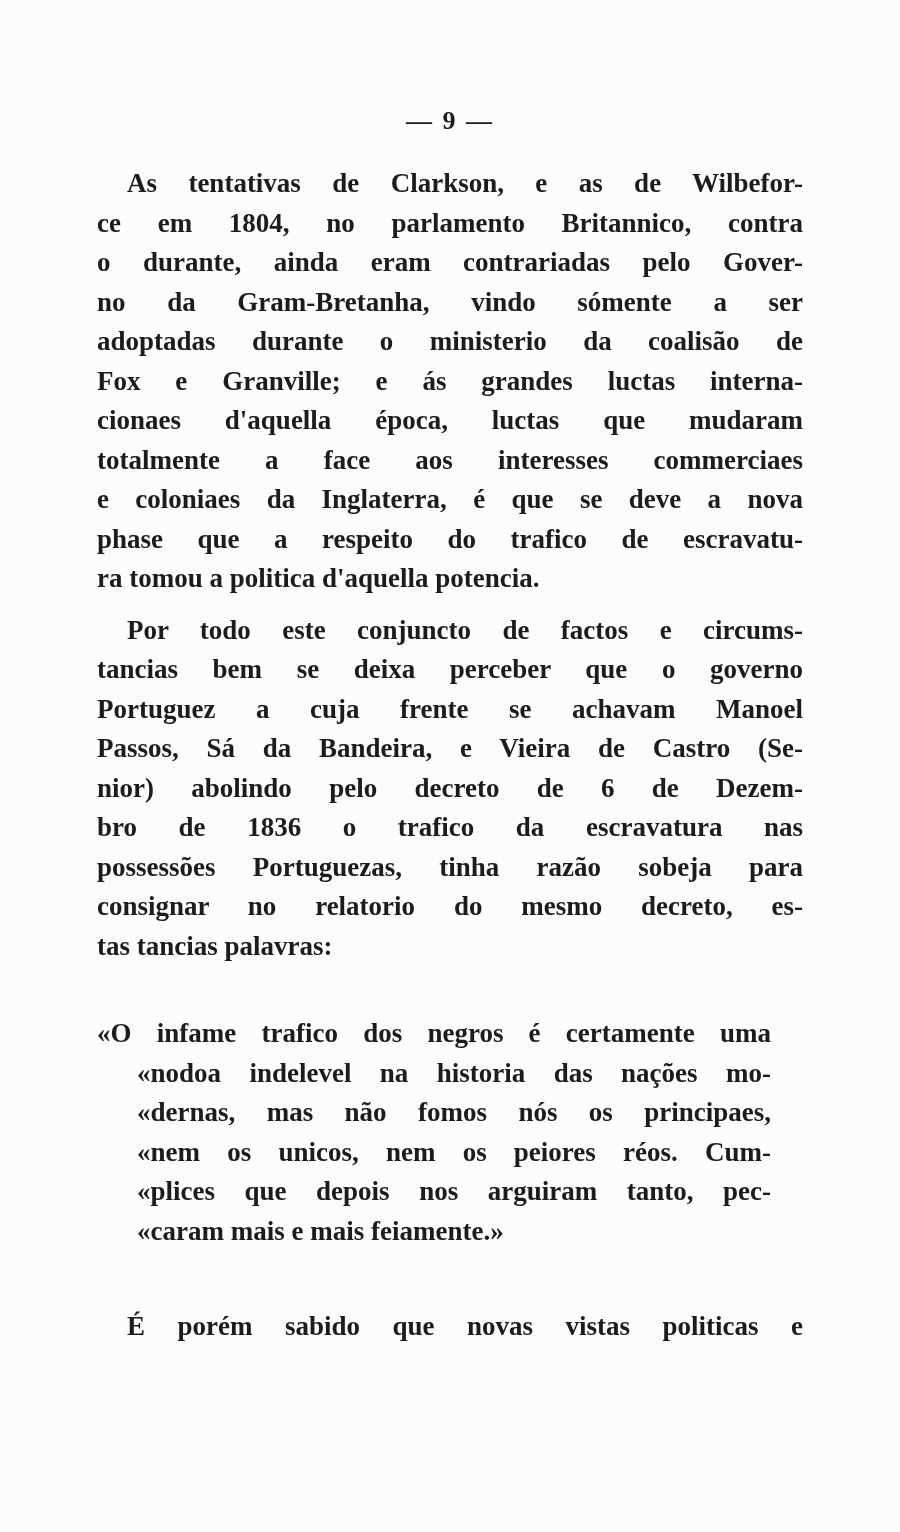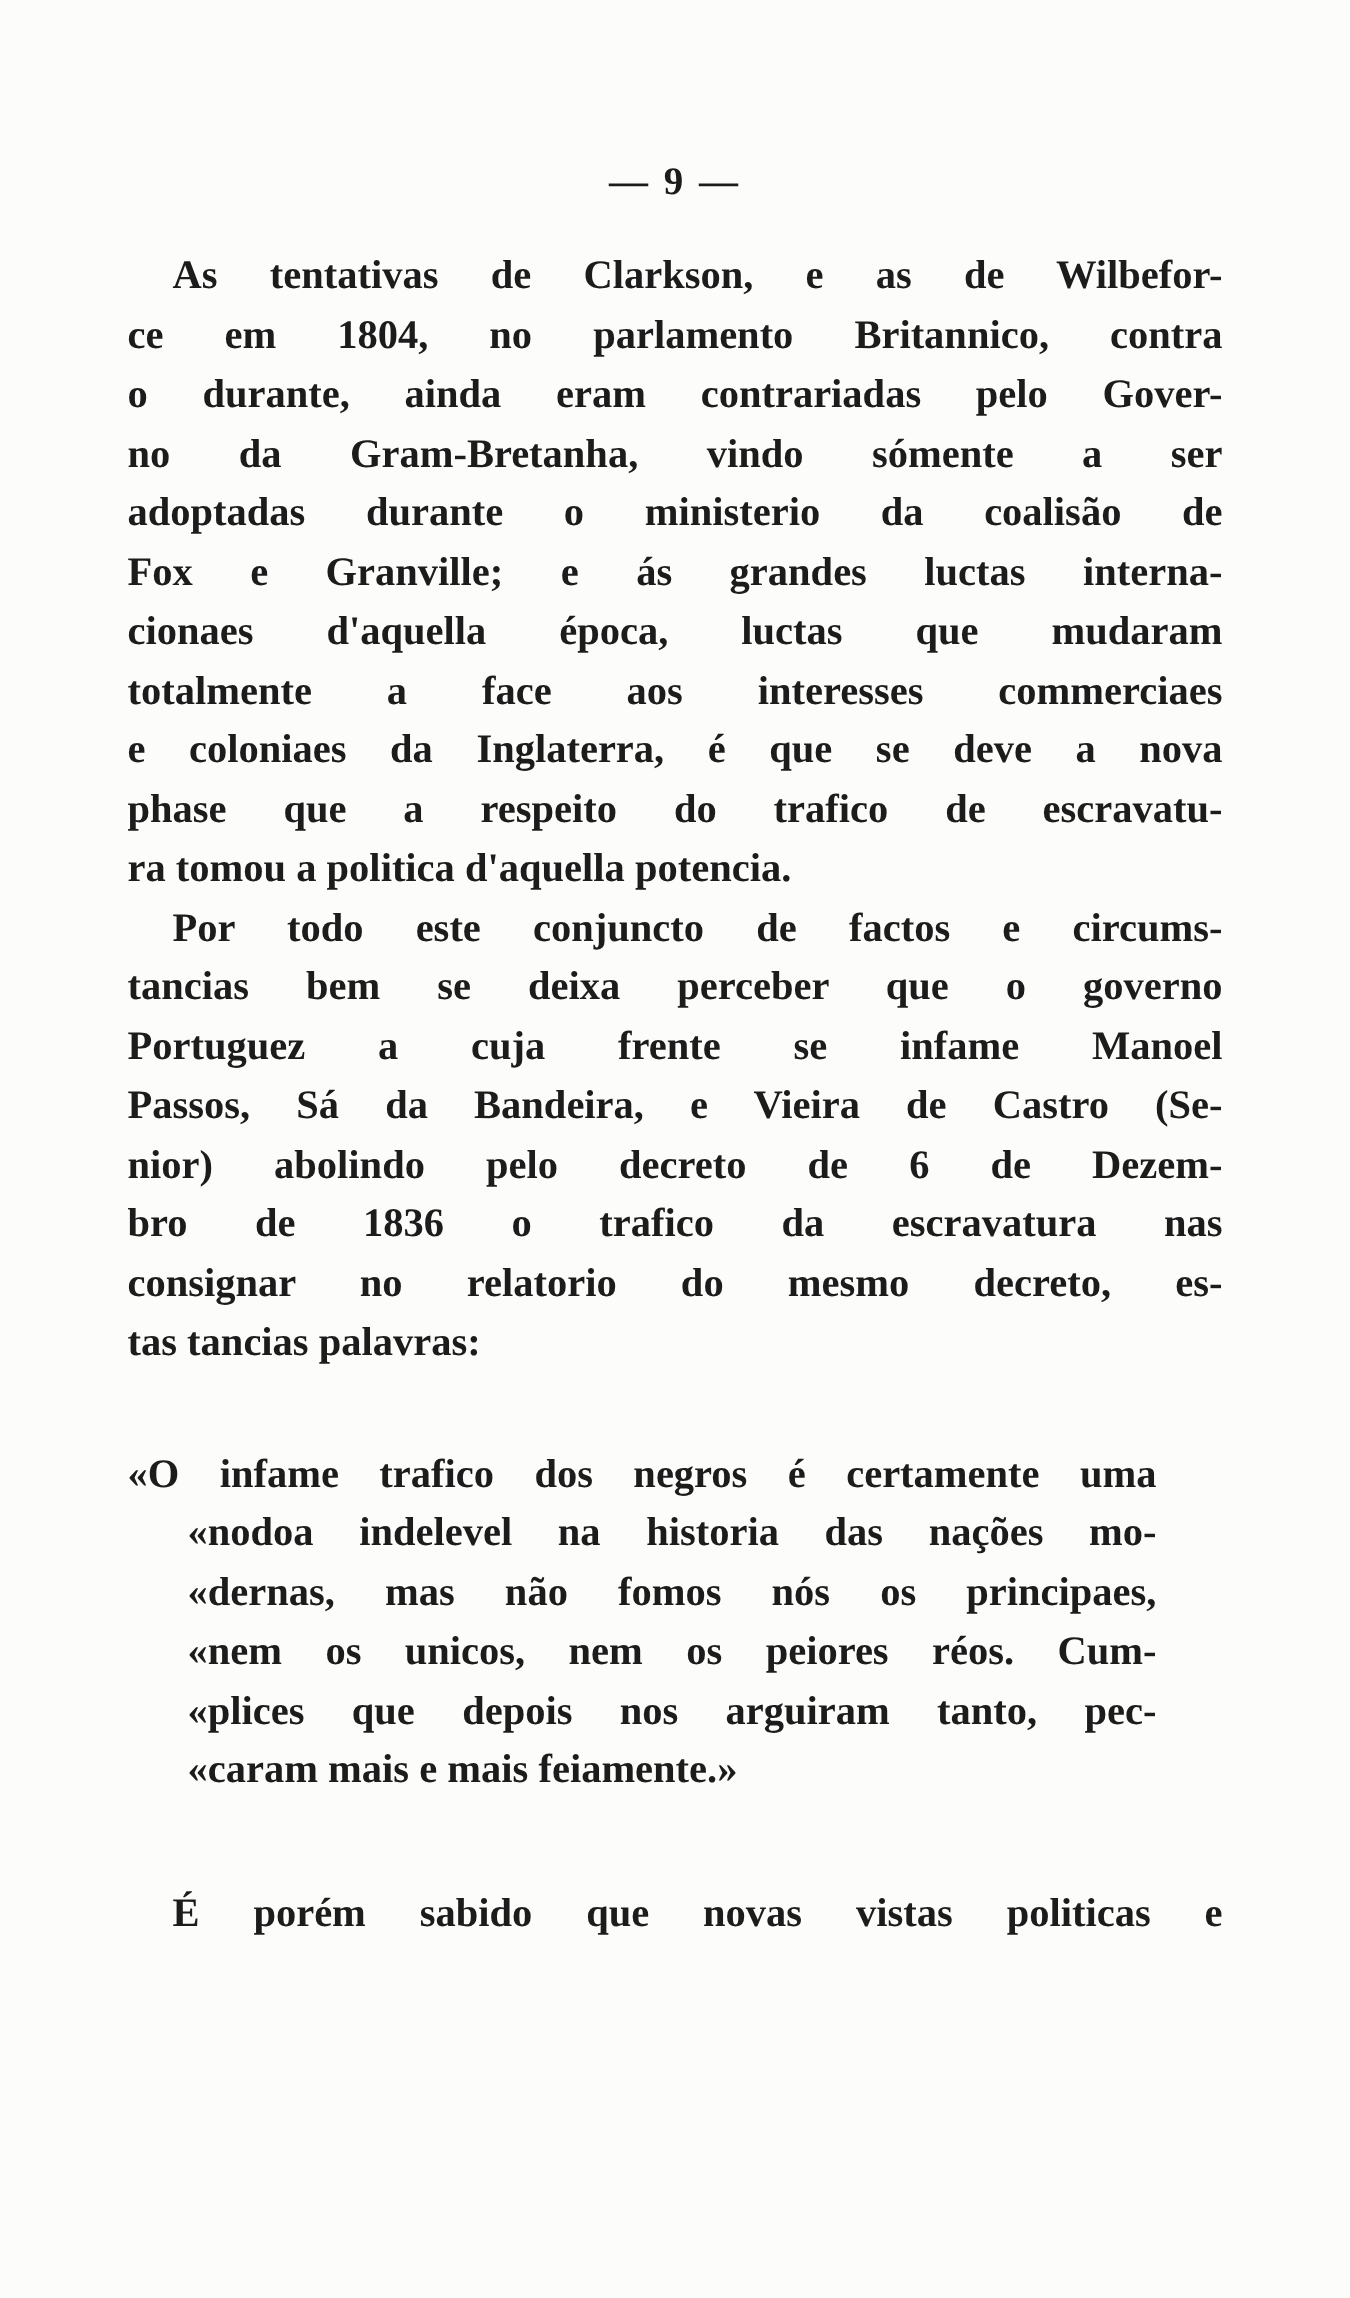--- a/index.html
+++ b/index.html
@@ -23,21 +23,21 @@
     text-align: center;
     font-size: 26px;
     line-height: 34px;
     letter-spacing: 2px;
     margin-bottom: 26px;
   }
   .text-column {
     width: 100%;
   }
   .block {
-    margin: 0;
+    margin: 12px;
   }
   .line {
     font-size: 27px;
     line-height: 39.5px;
     text-align: justify;
     text-align-last: justify;
     -moz-text-align-last: justify;
   }
   .line.no-stretch {
     text-align-last: left;
@@ -72,24 +72,25 @@
         <div class="line">Fox e Granville; e ás grandes luctas interna-</div>
         <div class="line">cionaes d'aquella época, luctas que mudaram</div>
         <div class="line">totalmente a face aos interesses commerciaes</div>
         <div class="line">e coloniaes da Inglaterra, é que se deve a nova</div>
         <div class="line">phase que a respeito do trafico de escravatu-</div>
         <div class="line no-stretch">ra tomou a politica d'aquella potencia.</div>
       </div>
       <div class="block paragraph">
         <div class="line indent">Por todo este conjuncto de factos e circums-</div>
         <div class="line">tancias bem se deixa perceber que o governo</div>
-        <div class="line">Portuguez a cuja frente se infame Manoel</div>
+        <div class="line">Portuguez a cuja frente se achavam Manoel</div>
         <div class="line">Passos, Sá da Bandeira, e Vieira de Castro (Se-</div>
         <div class="line">nior) abolindo pelo decreto de 6 de Dezem-</div>
         <div class="line">bro de 1836 o trafico da escravatura nas</div>
+        <div class="line">possessões Portuguezas, tinha razão sobeja para</div>
         <div class="line">consignar no relatorio do mesmo decreto, es-</div>
         <div class="line no-stretch">tas tancias palavras:</div>
       </div>
       <div class="block quote">
         <div class="line">«O infame trafico dos negros é certamente uma</div>
         <div class="line">«nodoa indelevel na historia das nações mo-</div>
         <div class="line">«dernas, mas não fomos nós os principaes,</div>
         <div class="line">«nem os unicos, nem os peiores réos. Cum-</div>
         <div class="line">«plices que depois nos arguiram tanto, pec-</div>
         <div class="line no-stretch">«caram mais e mais feiamente.»</div>

